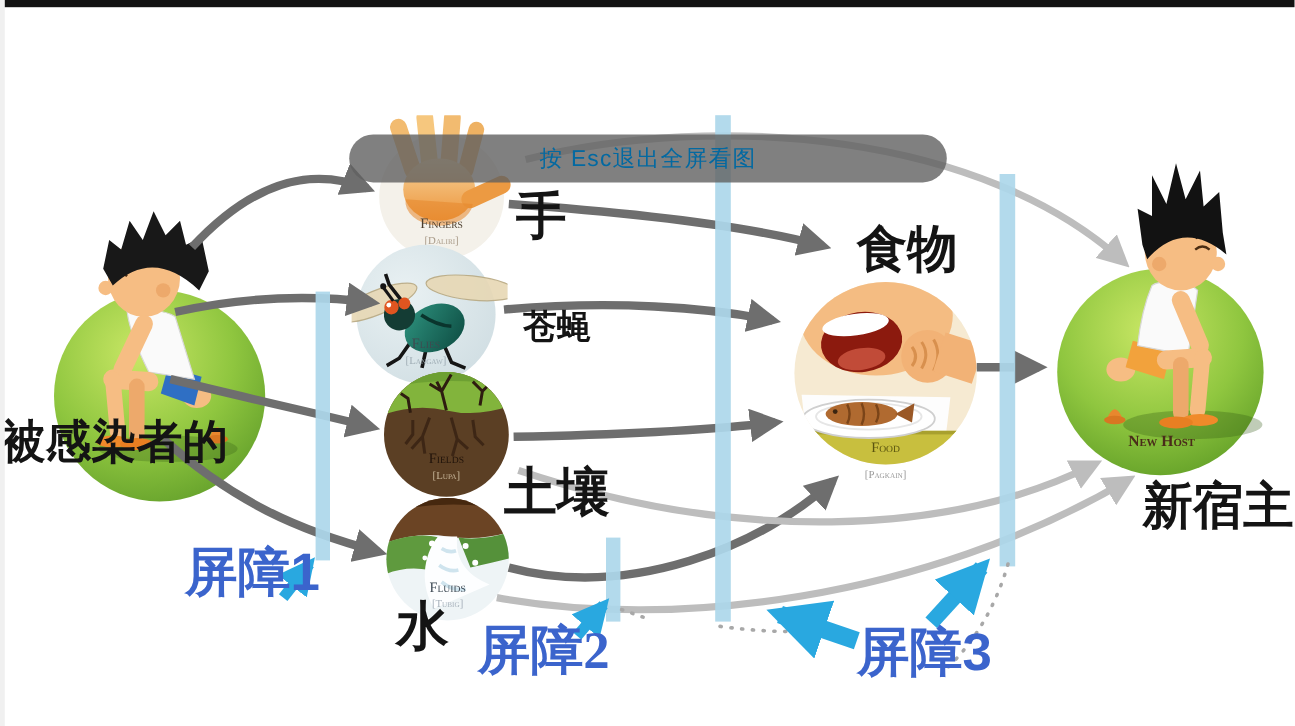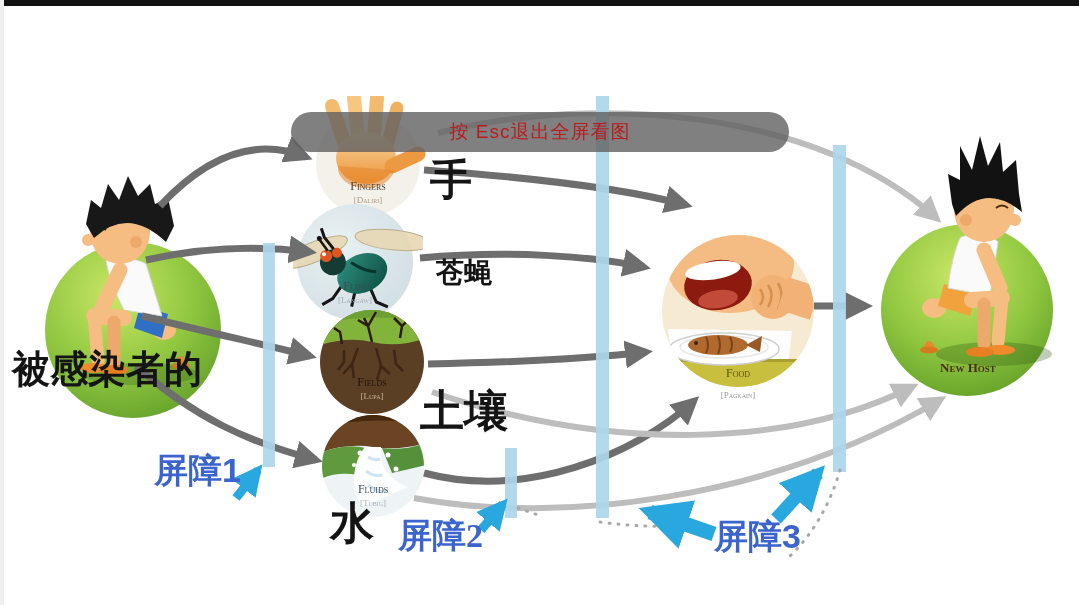--- a/index.html
+++ b/index.html
@@ -1,25 +1,25 @@
 <!DOCTYPE html>
 <html><head>
 <meta charset="utf-8">
 <style>
   html,body{margin:0;padding:0;background:#fff;}
   #stage{position:relative;width:1079px;height:605px;background:#fff;overflow:hidden;
          font-family:"Liberation Sans",sans-serif;}
   .abs{position:absolute;}
   .zh{font-weight:700;color:#141414;line-height:1.05;white-space:nowrap;}
-  .barrier-lbl{font-weight:700;color:#3b64cc;font-size:34px;white-space:nowrap;}
+  .barrier-lbl{font-weight:700;color:#3b64cc;font-size:44px;white-space:nowrap;}
   #edge-top{left:0;top:0;width:1079px;height:6px;background:#121212;z-index:6;}
   #edge-left{left:0;top:0;width:4px;height:605px;background:#f0f0f0;z-index:6;}
   #toolbar{left:291px;top:112px;width:498px;height:40px;border-radius:21px;
            background:rgba(96,96,96,0.80);z-index:5;display:flex;align-items:center;justify-content:center;}
-  #toolbar span{color:#b91c1c;font-size:19px;letter-spacing:1px;text-align:center;} .lyr2{z-index:2;} .lyr3{z-index:3;} .lyr4{z-index:4;}
+  #toolbar span{color:#0369a1;font-size:19px;letter-spacing:1px;text-align:center;} .lyr2{z-index:2;} .lyr3{z-index:3;} .lyr4{z-index:4;}
   svg text{font-family:"Liberation Serif",serif;font-variant:small-caps;text-anchor:middle;}
 </style>
 </head>
 <body>
 
 <div id="stage">
 
   <svg class="abs lyr2" style="left:28px;top:158px;" width="210" height="292" viewBox="0 0 210 292">
     <defs>
       <radialGradient id="gG1" cx="40%" cy="30%" r="75%">
@@ -257,28 +257,30 @@
     </g>
 
     <g stroke="#29a8e0" fill="none">
       <path d="M236,498 L258,470" stroke-width="9" marker-end="url(#mB)"></path>
       <path d="M481,530 L503,504" stroke-width="9" marker-end="url(#mB)"></path>
       <path d="M714,534 L650,512" stroke-width="15" marker-end="url(#mB)"></path>
       <path d="M776,519 L818,473" stroke-width="13" marker-end="url(#mB)"></path>
     </g>
   </svg>
 
-  <div class="abs lyr4 zh" style="left:0;top:350px;width:214px;text-align:center;font-size:38px;">
+  <div class="abs lyr4 zh" style="left:0;top:350px;width:214px;text-align:left;font-size:38px;">
     <div>被感染者的</div>
   </div>
 
   <div class="abs lyr4 zh" style="left:430px;top:158px;font-size:42px;">手</div>
   <div class="abs lyr4 zh" style="left:436px;top:258px;font-size:28px;">苍蝇</div>
   <div class="abs lyr4 zh" style="left:420px;top:388px;font-size:44px;">土壤</div>
   <div class="abs lyr4 zh" style="left:330px;top:500px;font-size:44px;">水</div>
+  <div class="abs lyr4 zh" style="left:714px;top:186px;font-size:42px;">食物</div>
+  <div class="abs lyr4 zh" style="left:952px;top:400px;font-size:42px;">新宿主</div>
 
   <div class="abs lyr4 barrier-lbl" style="left:154px;top:448px;">屏障1</div>
   <div class="abs lyr4 barrier-lbl" style="left:398px;top:513px;font-family:Liberation Serif, serif;">屏障2</div>
   <div class="abs lyr4 barrier-lbl" style="left:714px;top:514px;">屏障3</div>
 
   <div id="toolbar" class="abs">
     <span>按 Esc退出全屏看图</span>
   </div>
   <div id="edge-top" class="abs"></div>
   <div id="edge-left" class="abs"></div>

